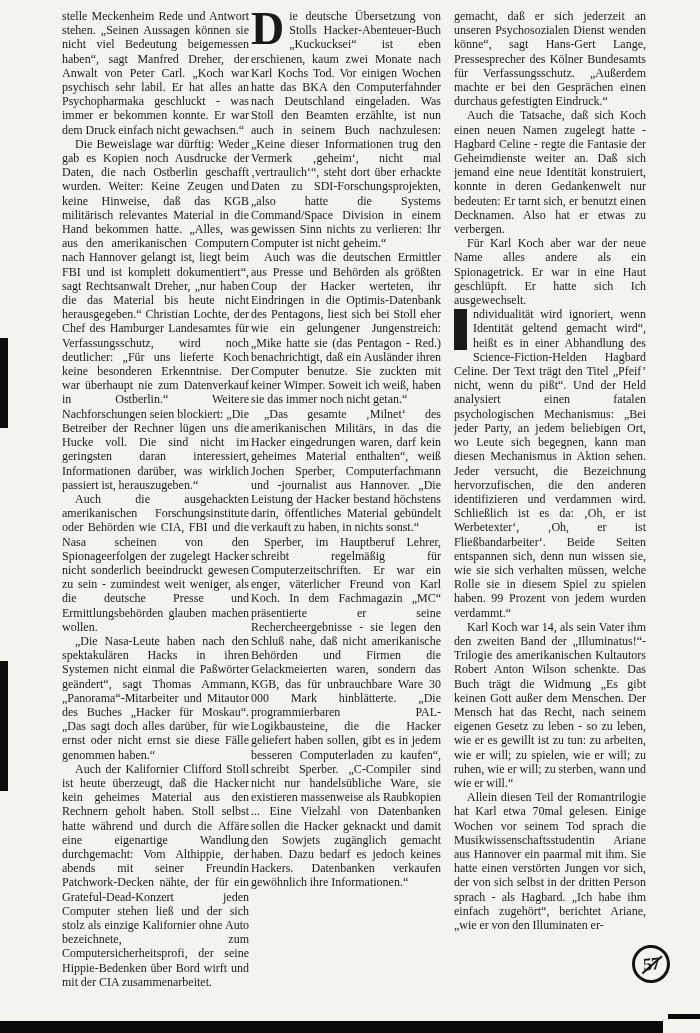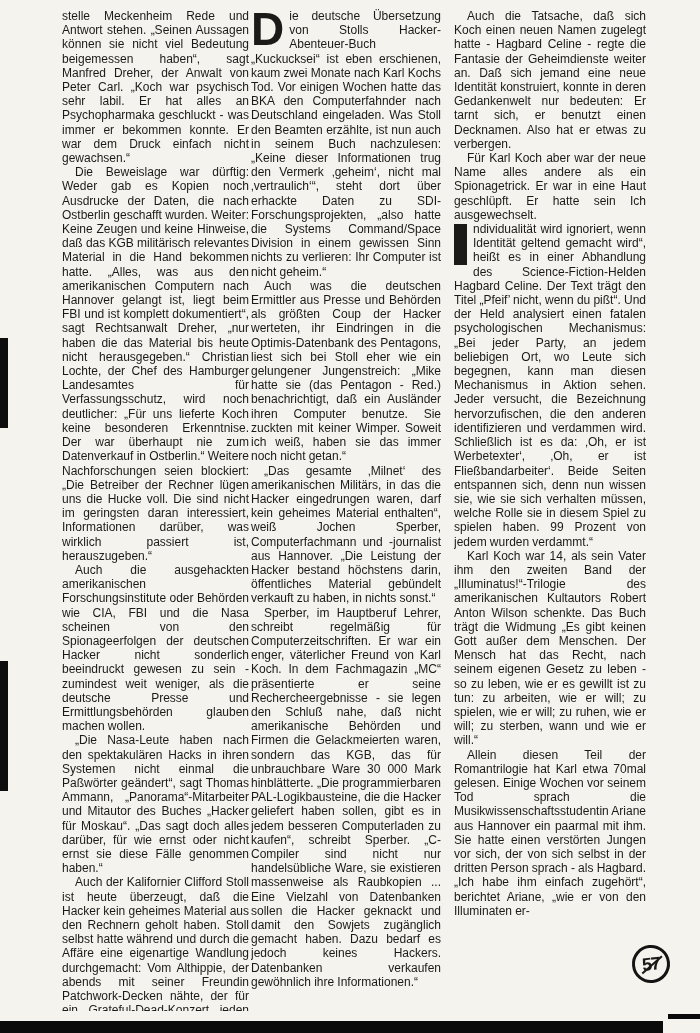--- a/index.html
+++ b/index.html
@@ -5,21 +5,21 @@
   :root{
     --paper:#f5f3ee;
     --ink:#1b1a18;
   }
   html,body{margin:0;padding:0;background:#e8e6e1;}
   .page{
     position:relative;
     width:700px;height:1033px;
     background:var(--paper);
     overflow:hidden;
-    font-family:Liberation Sans, sans-serif;
+    font-family:Liberation Serif, serif;
     color:var(--ink);
   }
   .col{
     position:absolute;top:9px;height:1002px;overflow:hidden;
     font-size:12px;line-height:14.2px;
     text-align:justify;
     hyphens:auto;-webkit-hyphens:auto;
     word-spacing:-0.2px;
   }
   .col-1{left:62px;width:187px;}
@@ -77,33 +77,34 @@
   .page-number .num{position:relative;z-index:1;}
 </style>
 </head>
 <body>
 
 <div class="page">
 
   <div class="col col-1">
       <p class="para">stelle Meckenheim Rede und Antwort stehen. „Seinen Aussagen können sie nicht viel Bedeutung beigemessen haben“, sagt Manfred Dreher, der Anwalt von Peter Carl. „Koch war psychisch sehr labil. Er hat alles an Psychopharmaka geschluckt - was immer er bekommen konnte. Er war dem Druck einfach nicht gewachsen.“</p>
       <p class="para indent">Die Beweislage war dürftig: Weder gab es Kopien noch Ausdrucke der Daten, die nach Ostberlin geschafft wurden. Weiter: Keine Zeugen und keine Hinweise, daß das KGB militärisch relevantes Material in die Hand bekommen hatte. „Alles, was aus den amerikanischen Computern nach Hannover gelangt ist, liegt beim FBI und ist komplett dokumentiert“, sagt Rechtsanwalt Dreher, „nur haben die das Material bis heute nicht herausgegeben.“ Christian Lochte, der Chef des Hamburger Landesamtes für Verfassungsschutz, wird noch deutlicher: „Für uns lieferte Koch keine besonderen Erkenntnise. Der war überhaupt nie zum Datenverkauf in Ostberlin.“ Weitere Nachforschungen seien blockiert: „Die Betreiber der Rechner lügen uns die Hucke voll. Die sind nicht im geringsten daran interessiert, Informationen darüber, was wirklich passiert ist, herauszugeben.“</p>
-      <p class="para indent">Auch die ausgehackten amerikanischen Forschungsinstitute oder Behörden wie CIA, FBI und die Nasa scheinen von den Spionageerfolgen der deutschen Hacker nicht sonderlich beeindruckt gewesen zu sein - zumindest weit weniger, als die deutsche Presse und Ermittlungsbehörden glauben machen wollen.</p>
+      <p class="para indent">Auch die ausgehackten amerikanischen Forschungsinstitute oder Behörden wie CIA, FBI und die Nasa scheinen von den Spionageerfolgen der zugelegt Hacker nicht sonderlich beeindruckt gewesen zu sein - zumindest weit weniger, als die deutsche Presse und Ermittlungsbehörden glauben machen wollen.</p>
       <p class="para indent">„Die Nasa-Leute haben nach den spektakulären Hacks in ihren Systemen nicht einmal die Paßwörter geändert“, sagt Thomas Ammann, „Panorama“-Mitarbeiter und Mitautor des Buches „Hacker für Moskau“. „Das sagt doch alles darüber, für wie ernst oder nicht ernst sie diese Fälle genommen haben.“</p>
       <p class="para indent">Auch der Kalifornier Clifford Stoll ist heute überzeugt, daß die Hacker kein geheimes Material aus den Rechnern geholt haben. Stoll selbst hatte während und durch die Affäre eine eigenartige Wandlung durchgemacht: Vom Althippie, der abends mit seiner Freundin Patchwork-Decken nähte, der für ein Grateful-Dead-Konzert jeden Computer stehen ließ und der sich stolz als einzige Kalifornier ohne Auto bezeichnete, zum Computersicherheitsprofi, der seine Hippie-Bedenken über Bord wirft und mit der CIA zusammenarbeitet.</p>
     </div>
   <div class="col col-2">
       <p class="para"><span class="dropcap">D</span>ie deutsche Übersetzung von Stolls Hacker-Abenteuer-Buch „Kuckucksei“ ist eben erschienen, kaum zwei Monate nach Karl Kochs Tod. Vor einigen Wochen hatte das BKA den Computerfahnder nach Deutschland eingeladen. Was Stoll den Beamten erzählte, ist nun auch in seinem Buch nachzulesen: „Keine dieser Informationen trug den Vermerk ‚geheim‘, nicht mal ‚vertraulich‘“, steht dort über erhackte Daten zu SDI-Forschungsprojekten, „also hatte die Systems Command/Space Division in einem gewissen Sinn nichts zu verlieren: Ihr Computer ist nicht geheim.“</p>
       <p class="para indent">Auch was die deutschen Ermittler aus Presse und Behörden als größten Coup der Hacker werteten, ihr Eindringen in die Optimis-Datenbank des Pentagons, liest sich bei Stoll eher wie ein gelungener Jungenstreich: „Mike hatte sie (das Pentagon - Red.) benachrichtigt, daß ein Ausländer ihren Computer benutze. Sie zuckten mit keiner Wimper. Soweit ich weiß, haben sie das immer noch nicht getan.“</p>
       <p class="para indent">„Das gesamte ‚Milnet‘ des amerikanischen Militärs, in das die Hacker eingedrungen waren, darf kein geheimes Material enthalten“, weiß Jochen Sperber, Computerfachmann und -journalist aus Hannover. „Die Leistung der Hacker bestand höchstens darin, öffentliches Material gebündelt verkauft zu haben, in nichts sonst.“</p>
       <p class="para indent">Sperber, im Hauptberuf Lehrer, schreibt regelmäßig für Computerzeitschriften. Er war ein enger, väterlicher Freund von Karl Koch. In dem Fachmagazin „MC“ präsentierte er seine Rechercheergebnisse - sie legen den Schluß nahe, daß nicht amerikanische Behörden und Firmen die Gelackmeierten waren, sondern das KGB, das für unbrauchbare Ware 30 000 Mark hinblätterte. „Die programmierbaren PAL-Logikbausteine, die die Hacker geliefert haben sollen, gibt es in jedem besseren Computerladen zu kaufen“, schreibt Sperber. „C-Compiler sind nicht nur handelsübliche Ware, sie existieren massenweise als Raubkopien ... Eine Vielzahl von Datenbanken sollen die Hacker geknackt und damit den Sowjets zugänglich gemacht haben. Dazu bedarf es jedoch keines Hackers. Datenbanken verkaufen gewöhnlich ihre Informationen.“</p>
     </div>
   <div class="col col-3">
+      <p class="para">gemacht, daß er sich jederzeit an unseren Psychosozialen Dienst wenden könne“, sagt Hans-Gert Lange, Pressesprecher des Kölner Bundesamts für Verfassungsschutz. „Außerdem machte er bei den Gesprächen einen durchaus gefestigten Eindruck.“</p>
       <p class="para indent">Auch die Tatsache, daß sich Koch einen neuen Namen zugelegt hatte - Hagbard Celine - regte die Fantasie der Geheimdienste weiter an. Daß sich jemand eine neue Identität konstruiert, konnte in deren Gedankenwelt nur bedeuten: Er tarnt sich, er benutzt einen Decknamen. Also hat er etwas zu verbergen.</p>
-      <p class="para indent">Für Karl Koch aber war der neue Name alles andere als ein Spionagetrick. Er war in eine Haut geschlüpft. Er hatte sein Ich ausgewechselt.</p>
+      <p class="para indent">Für Karl Koch aber war der neue Name alles andere als ein Spionagetrick. Er war in eine Haut geschlüpft. Er hatte sich Ich ausgewechselt.</p>
       <p class="para"><span class="dropcap dropcap-bar">I</span>ndividualität wird ignoriert, wenn Identität geltend gemacht wird“, heißt es in einer Abhandlung des Science-Fiction-Helden Hagbard Celine. Der Text trägt den Titel „Pfeif’ nicht, wenn du pißt“. Und der Held analysiert einen fatalen psychologischen Mechanismus: „Bei jeder Party, an jedem beliebigen Ort, wo Leute sich begegnen, kann man diesen Mechanismus in Aktion sehen. Jeder versucht, die Bezeichnung hervorzufischen, die den anderen identifizieren und verdammen wird. Schließlich ist es da: ‚Oh, er ist Werbetexter‘, ‚Oh, er ist Fließbandarbeiter‘. Beide Seiten entspannen sich, denn nun wissen sie, wie sie sich verhalten müssen, welche Rolle sie in diesem Spiel zu spielen haben. 99 Prozent von jedem wurden verdammt.“</p>
       <p class="para indent">Karl Koch war 14, als sein Vater ihm den zweiten Band der „Illuminatus!“-Trilogie des amerikanischen Kultautors Robert Anton Wilson schenkte. Das Buch trägt die Widmung „Es gibt keinen Gott außer dem Menschen. Der Mensch hat das Recht, nach seinem eigenen Gesetz zu leben - so zu leben, wie er es gewillt ist zu tun: zu arbeiten, wie er will; zu spielen, wie er will; zu ruhen, wie er will; zu sterben, wann und wie er will.“</p>
       <p class="para indent">Allein diesen Teil der Romantrilogie hat Karl etwa 70mal gelesen. Einige Wochen vor seinem Tod sprach die Musikwissenschaftsstudentin Ariane aus Hannover ein paarmal mit ihm. Sie hatte einen verstörten Jungen vor sich, der von sich selbst in der dritten Person sprach - als Hagbard. „Ich habe ihm einfach zugehört“, berichtet Ariane, „wie er von den Illuminaten er-</p>
     </div>
 
   <div class="edge-mark edge-mark-1"></div>
   <div class="edge-mark edge-mark-2"></div>
 
   <div class="bottom-bar"></div>
   <div class="bottom-bar-right"></div>

